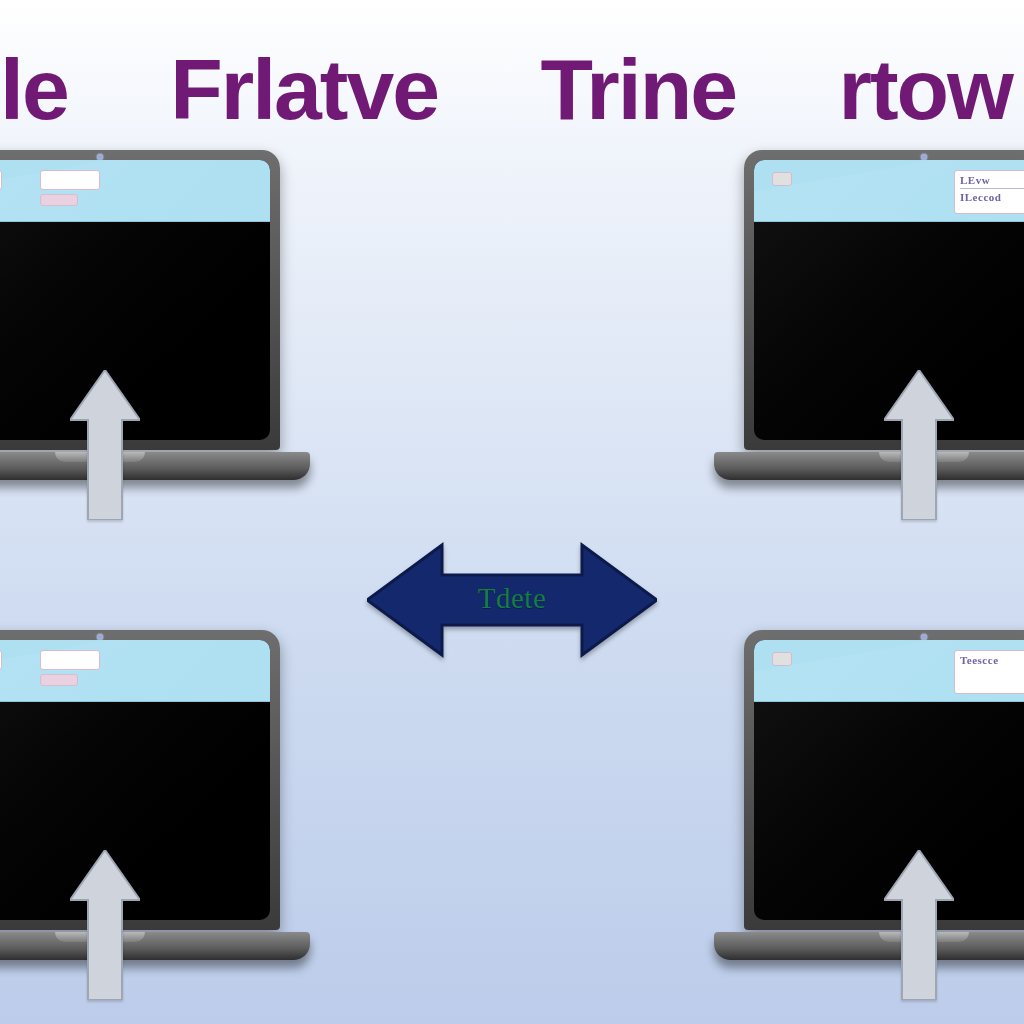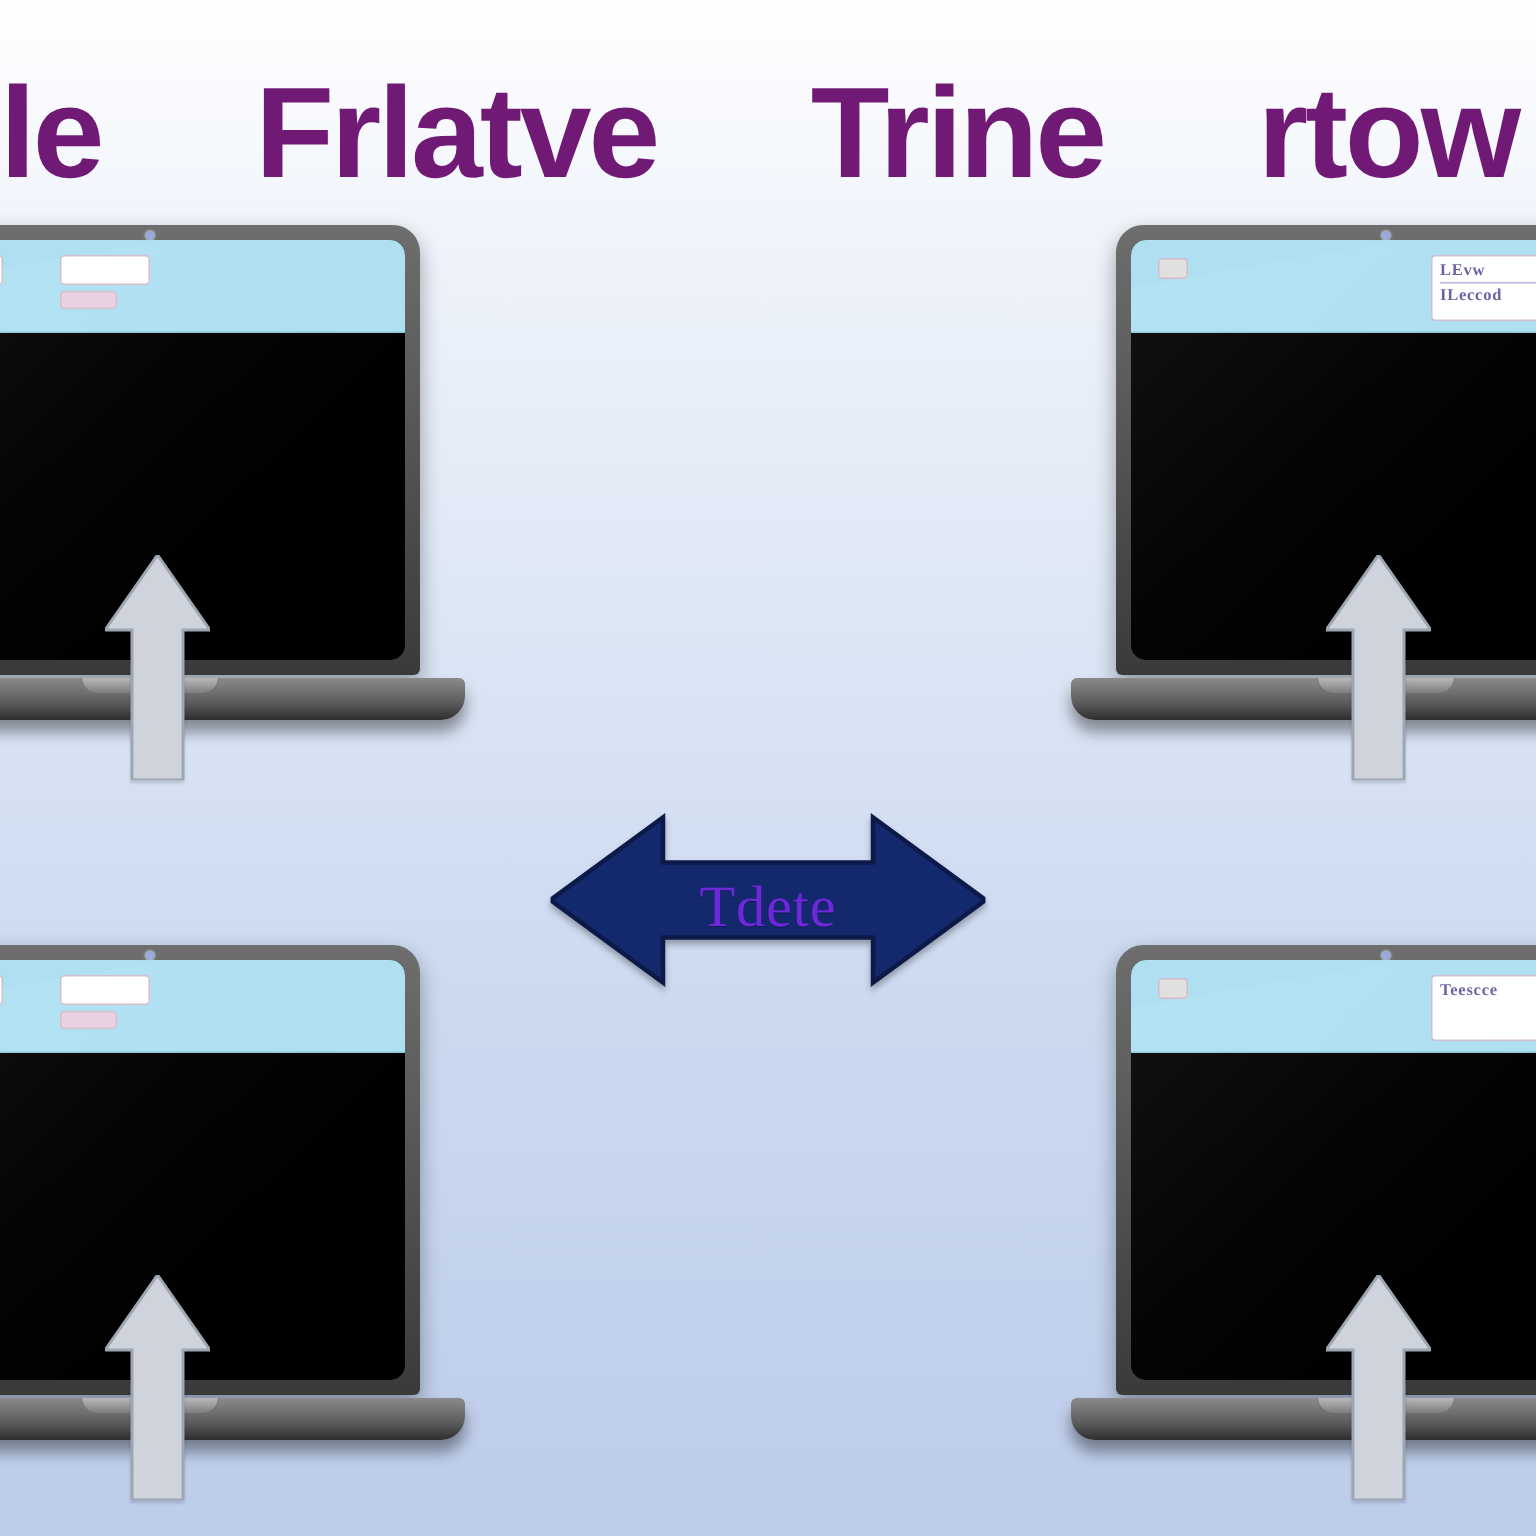--- a/index.html
+++ b/index.html
@@ -165,23 +165,23 @@
     transform: translateX(-50%);
     width: 290px;
     height: 130px;
   }
   .center-arrow svg { width:100%; height:100%; filter: drop-shadow(0 3px 2px rgba(0,0,0,0.3)); }
   .center-label {
     position: absolute;
     left: 50%;
     top: 582px;
     transform: translateX(-50%);
-    color: #6d28d9;
+    color: #15803d;
     font-family: Georgia, 'Times New Roman', serif;
-    font-size: 39px;
+    font-size: 29px;
     letter-spacing: .5px;
     text-shadow: 0 1px 0 rgba(0,0,0,.3);
     pointer-events: none;
   }
 </style>
 </head>
 <body>
 
 <div class="title-row">
   <span class="title-word">le</span>

